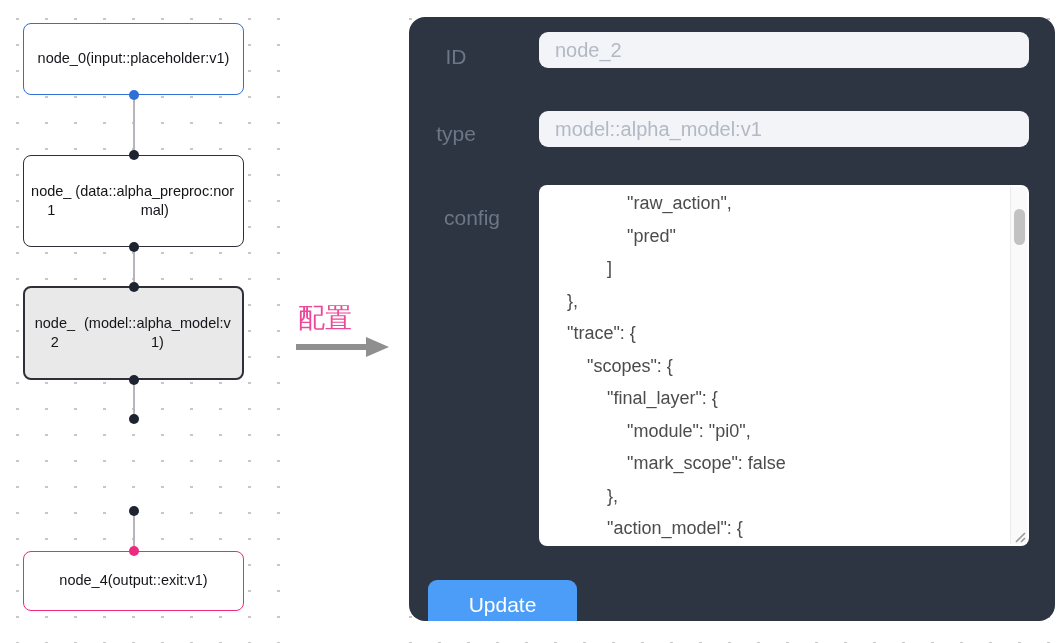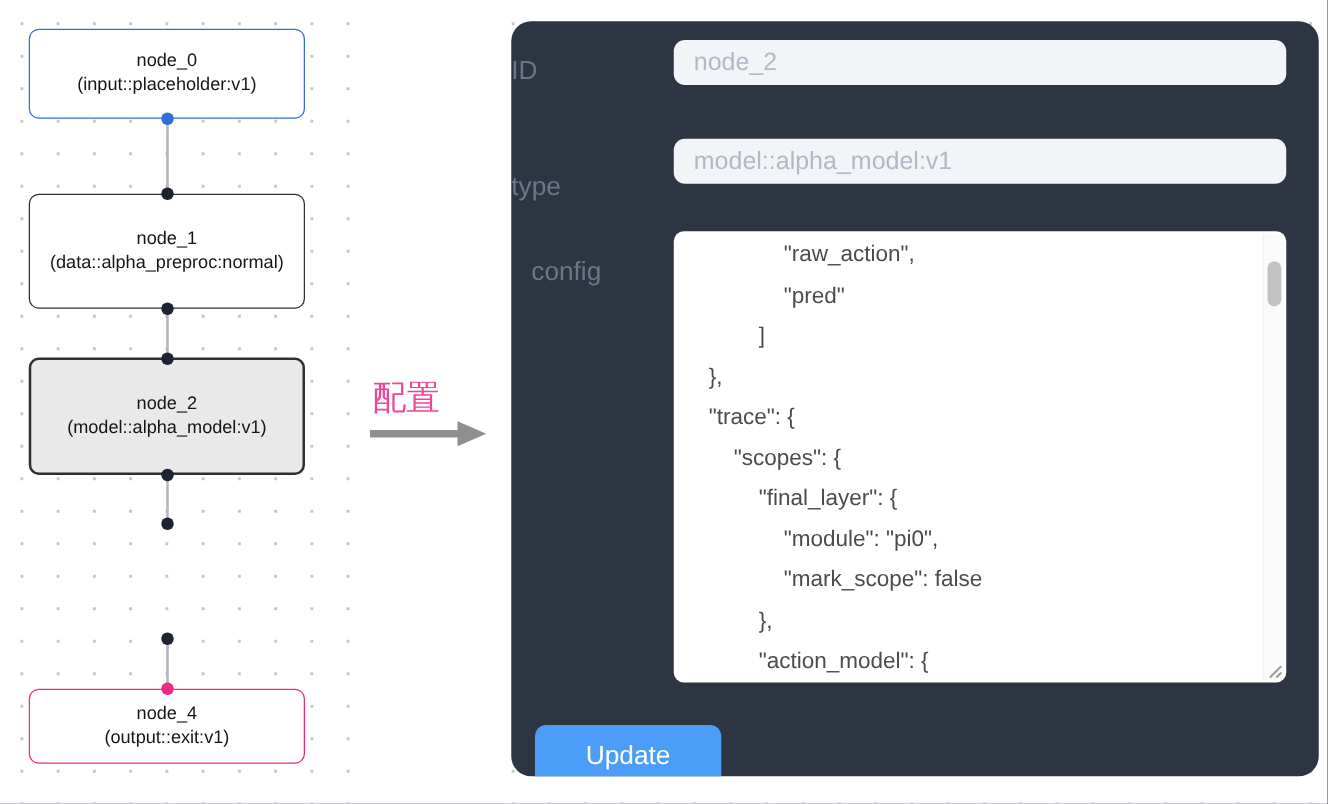--- a/index.html
+++ b/index.html
@@ -31,46 +31,46 @@
   }
   .handle--blue { background: #2f6fd6; }
   .handle--pink { background: #ec2a80; }
 
   
   .node {
     position: absolute; left: 23px; width: 221px;
     background: #ffffff;
     border: 1.5px solid #2f2f38;
     border-radius: 8px;
-    display: flex; flex-direction: column; justify-content: center; align-items: center;
+    display: flex; flex-direction: row; justify-content: center; align-items: center;
     text-align: center;
     font-size: 14.5px; line-height: 19.5px; color: #141419;
     padding: 4px 6px;
     word-break: break-all;
     z-index: 2;
   }
   .node--input    { border-color: #2f6fd6; }
   .node--selected { border-width: 2.5px; background: #e9e9e9; }
   .node--output   { border-color: #ec2a80; }
 
   
   .annot-label { position: absolute; left: 298px; top: 300px; font-size: 27px; color: #ec4899; z-index: 2; }
   .annot-arrow { position: absolute; left: 296px; top: 334px; z-index: 2; }
 
   
   .panel {
     position: absolute; left: 409px; top: 17px; width: 646px; height: 604px;
     background: #2d3542; border-radius: 16px; overflow: hidden; z-index: 5;
   }
   .plabel {
-    position: absolute; left: 0; width: 94px; text-align: left;
+    position: absolute; left: 0; width: 94px; text-align: center;
     font-size: 21px; color: #6c7686;
   }
   .plabel--id { top: 28px; }
-  .plabel--type { top: 105px; margin-top: 16px; }
+  .plabel--type { top: 105px; }
   .plabel--config { top: 189px; margin-left: 16px; }
   .pinput {
     position: absolute; left: 130px; width: 490px; height: 36px;
     border-radius: 9px; background: #f2f4f8; border: none; outline: none;
     color: #b2b9c5; font-size: 20px; padding: 0 16px;
     font-family: "Liberation Sans", sans-serif;
   }
   .pinput--id { top: 15px; }
   .pinput--type { top: 94px; }
 

